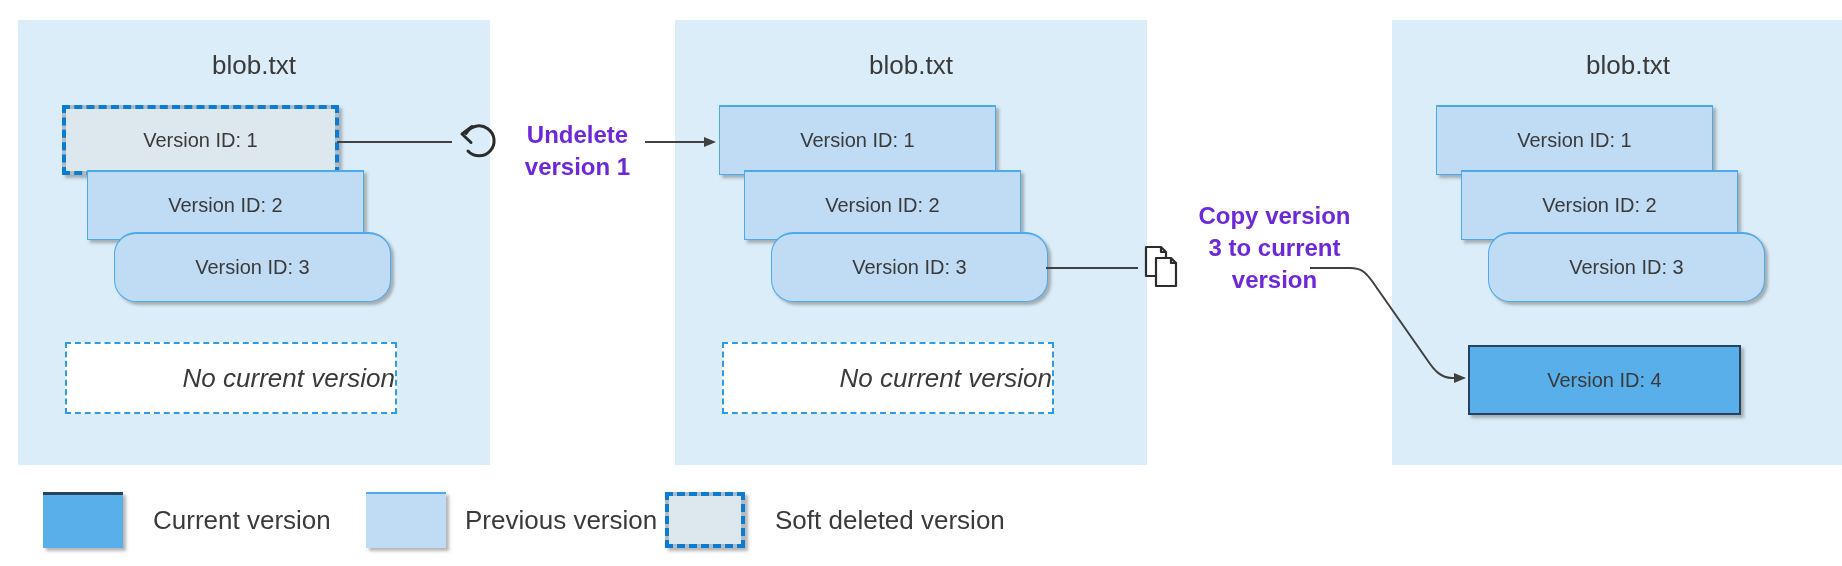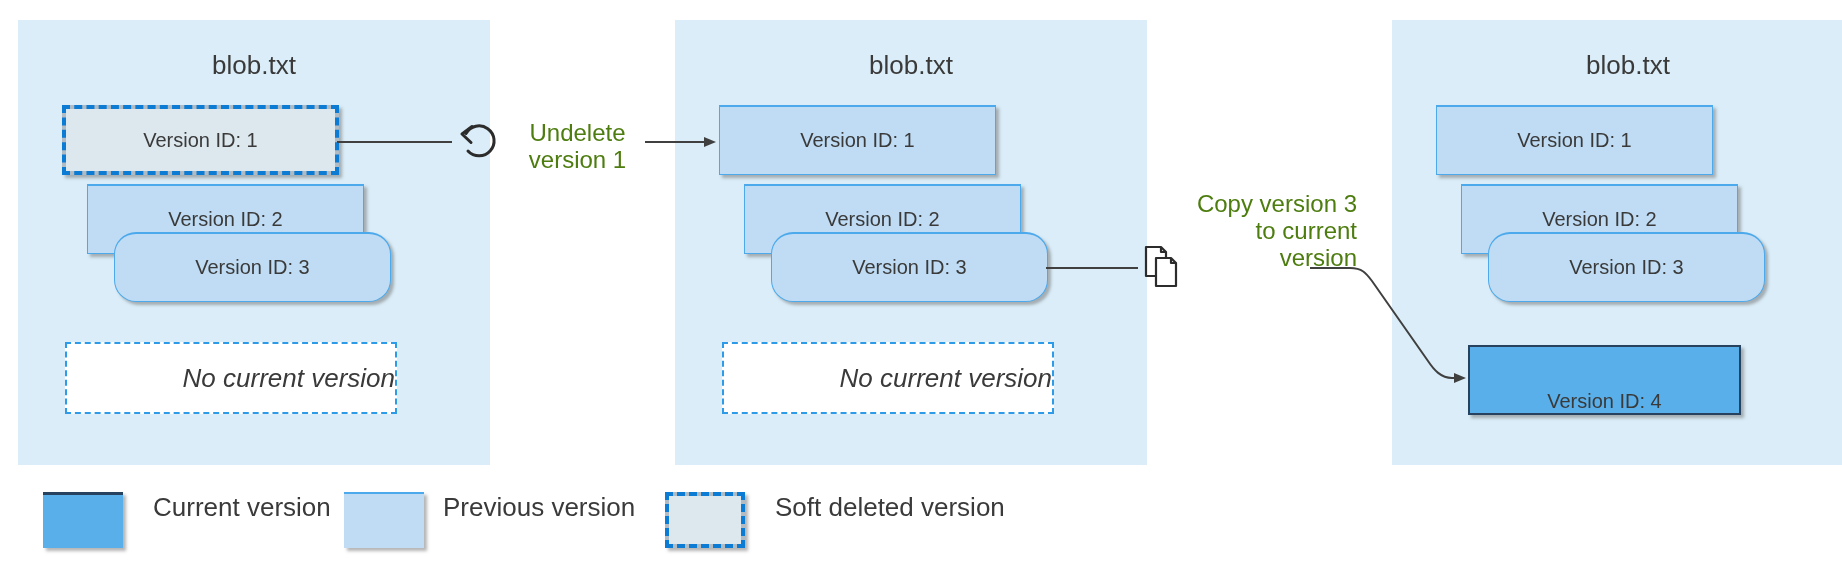--- a/index.html
+++ b/index.html
@@ -36,39 +36,39 @@
   .vbox.soft {
     background:var(--c-soft-fill,#dce7ee);
     border:4px solid var(--c-soft-border-gray,#b1bbc3);
   }
   .vbox.soft::after {
     content:""; position:absolute; inset:-4px;
     border:4px dashed var(--c-soft-border-blue,#0c7bd4);
     pointer-events:none;
   }
   .pos1 { left:44px; top:85px; }
-  .pos2 { left:69px; top:150px;margin-top:14px; }
+  .pos2 { left:69px; top:150px; }
   .pos3 { left:96px; top:212px;border-radius:22px; }
-  .pos4 { left:76px; top:325px; width:273px;align-items:flex-end; }
+  .pos4 { left:76px; top:325px; width:273px; }
   .placeholder {
     position:absolute; left:47px; top:322px; width:332px; height:72px;
     box-sizing:border-box; background:#ffffff;
     border:2px dashed var(--c-empty-border,#2e9be8);
     display:flex; align-items:center; justify-content:flex-end;
     font-style:italic; font-size:26px;
   }
   .op-label {
-    position:absolute; font-weight:normal; font-size:24px;
-    color:#4d7c0f; line-height:27px;
+    position:absolute; font-weight:bold; font-size:24px;
+    color:#6d28d9; line-height:32px;
   }
   #op-label-1 { left:505px; top:119px; width:145px; text-align:center; }
-  #op-label-2 { left:1192px; top:190px; width:165px; text-align:right; }
+  #op-label-2 { left:1192px; top:200px; width:165px; text-align:center; }
   .overlay { position:absolute; left:0; top:0; pointer-events:none; }
-  .legend-item { position:absolute; top:492px; display:flex; align-items:flex-start; gap:30px;padding-left:20px; }
-  #legend-current { left:23px; } #legend-previous { left:324px;gap:19px; } #legend-soft { left:645px; }
+  .legend-item { position:absolute; top:492px; display:flex; align-items:center; gap:30px;padding-left:20px; }
+  #legend-current { left:23px; } #legend-previous { left:346px;gap:19px; } #legend-soft { left:645px; }
   .swatch {
     width:80px; height:56px; box-sizing:border-box; flex:none;
     box-shadow:3px 3px 3px rgba(110,110,110,.5); position:relative;
   }
   .swatch.current  { background:var(--c-current-fill,#59afea); border-top:3px solid var(--c-current-border,#27425f); }
   .swatch.previous { background:var(--c-previous-fill,#bfdcf4); border-top:2px solid var(--c-previous-border,#4ba9ec); }
   .swatch.soft     { background:var(--c-soft-fill,#dce7ee); border:4px solid var(--c-soft-border-gray,#b1bbc3); }
   .swatch.soft::after {
     content:""; position:absolute; inset:-4px;
     border:4px dashed var(--c-soft-border-blue,#0c7bd4);

